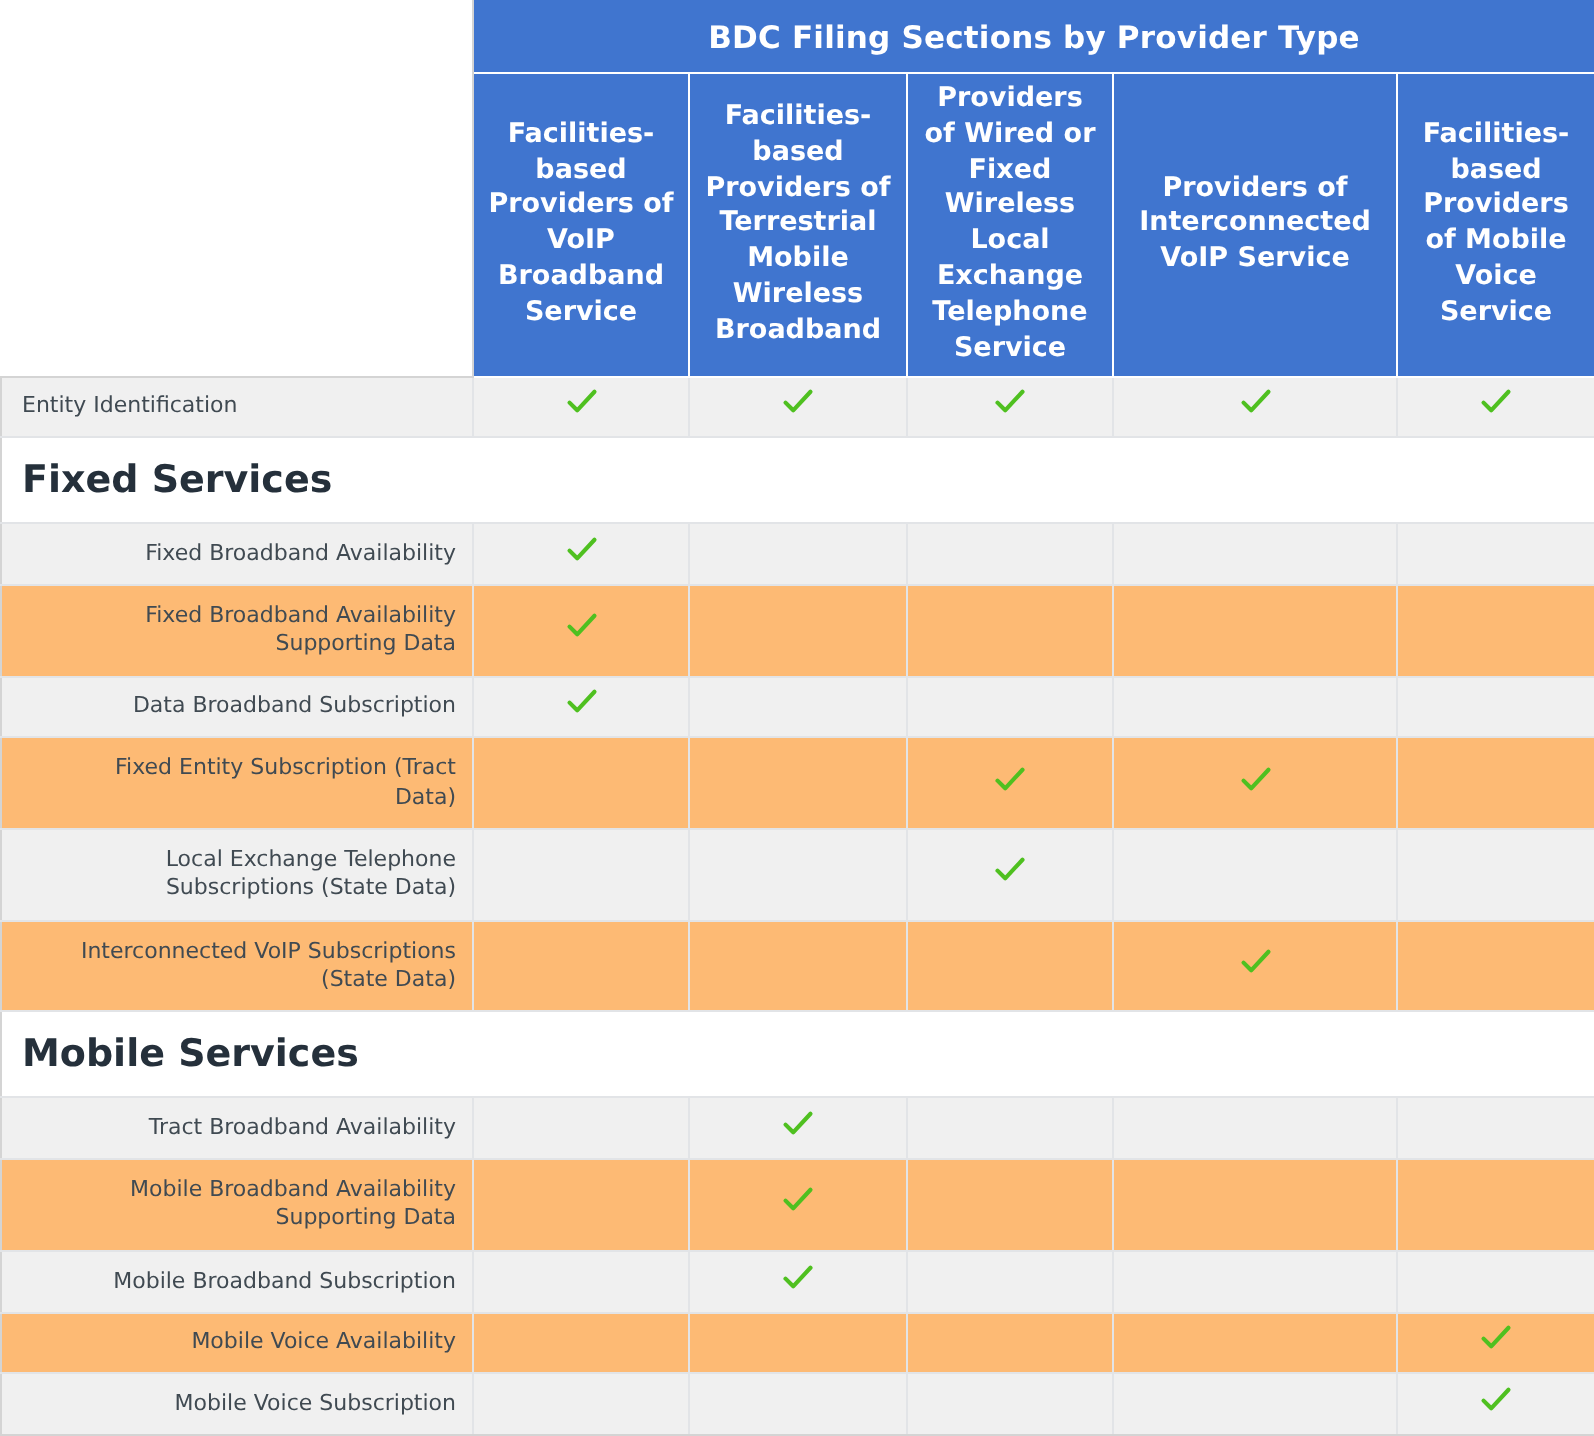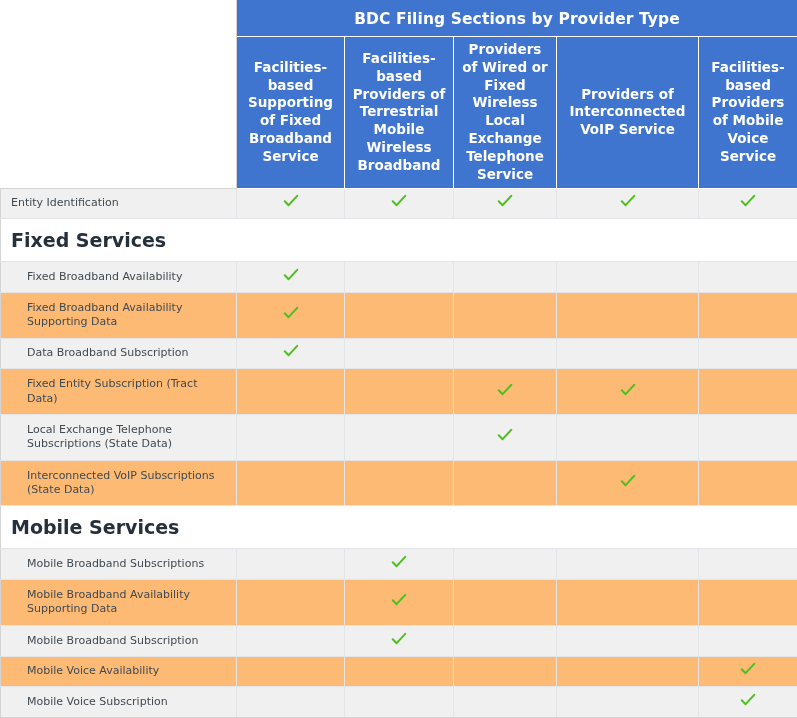--- a/index.html
+++ b/index.html
@@ -61,21 +61,21 @@
   
   .row-label {
     font-size: 11px;
     color: #404a52;
     padding: 7px 8px 7px 10px;
     line-height: 1.3;
     vertical-align: middle;
     border: 1px solid #e2e4e7;
     border-left: 1px solid #d4d4d4;
   }
-  .row-label.indented { padding-left: 26px; }
+  .row-label.indented { padding-left: 26px; text-align: right; }
 
   .check-cell {
     text-align: center;
     vertical-align: middle;
     border: 1px solid #e2e4e7;
   }
   tr:last-child .row-label,
   tr:last-child .check-cell { border-bottom: 1px solid #d4d4d4; }
 
   .shaded .row-label,
@@ -116,21 +116,21 @@
     <col style="width:103px">
     <col style="width:142px">
     <col style="width:99px">
   </colgroup>
   <thead>
     <tr>
       <td class="corner-cell" rowspan="2"></td>
       <th class="title-cell" colspan="5">BDC Filing Sections by Provider Type</th>
     </tr>
     <tr>
-        <th class="col-head">Facilities-based Supporting of Fixed Broadband Service</th>
+        <th class="col-head">Facilities-based Providers of VoIP Broadband Service</th>
         <th class="col-head">Facilities-based Providers of Terrestrial Mobile Wireless Broadband</th>
         <th class="col-head">Providers of Wired or Fixed Wireless Local Exchange Telephone Service</th>
         <th class="col-head">Providers of Interconnected VoIP Service</th>
         <th class="col-head">Facilities-based Providers of Mobile Voice Service</th>
       </tr>
   </thead>
   <tbody>
       <tr class="shaded">
         <td class="row-label">Entity Identification</td>
         <td class="check-cell"><span class="check"><svg viewBox="0 0 20 20" width="16" height="16" aria-hidden="true">
@@ -211,21 +211,21 @@
         <td class="check-cell empty"></td>
         <td class="check-cell"><span class="check"><svg viewBox="0 0 20 20" width="16" height="16" aria-hidden="true">
               <path d="M2.2 10.4 L7.0 15.2 L17.8 3.6" fill="none" stroke="#4fc020" stroke-width="2.6" stroke-linecap="round" stroke-linejoin="round"></path>
             </svg></span></td>
         <td class="check-cell empty"></td>
       </tr>
       <tr>
         <td class="section-cell" colspan="6">Mobile Services</td>
       </tr>
       <tr class="shaded">
-        <td class="row-label indented">Mobile Broadband Subscriptions</td>
+        <td class="row-label indented">Tract Broadband Availability</td>
         <td class="check-cell empty"></td>
         <td class="check-cell"><span class="check"><svg viewBox="0 0 20 20" width="16" height="16" aria-hidden="true">
               <path d="M2.2 10.4 L7.0 15.2 L17.8 3.6" fill="none" stroke="#4fc020" stroke-width="2.6" stroke-linecap="round" stroke-linejoin="round"></path>
             </svg></span></td>
         <td class="check-cell empty"></td>
         <td class="check-cell empty"></td>
         <td class="check-cell empty"></td>
       </tr>
       <tr class="plain">
         <td class="row-label indented">Mobile Broadband Availability Supporting Data</td>

